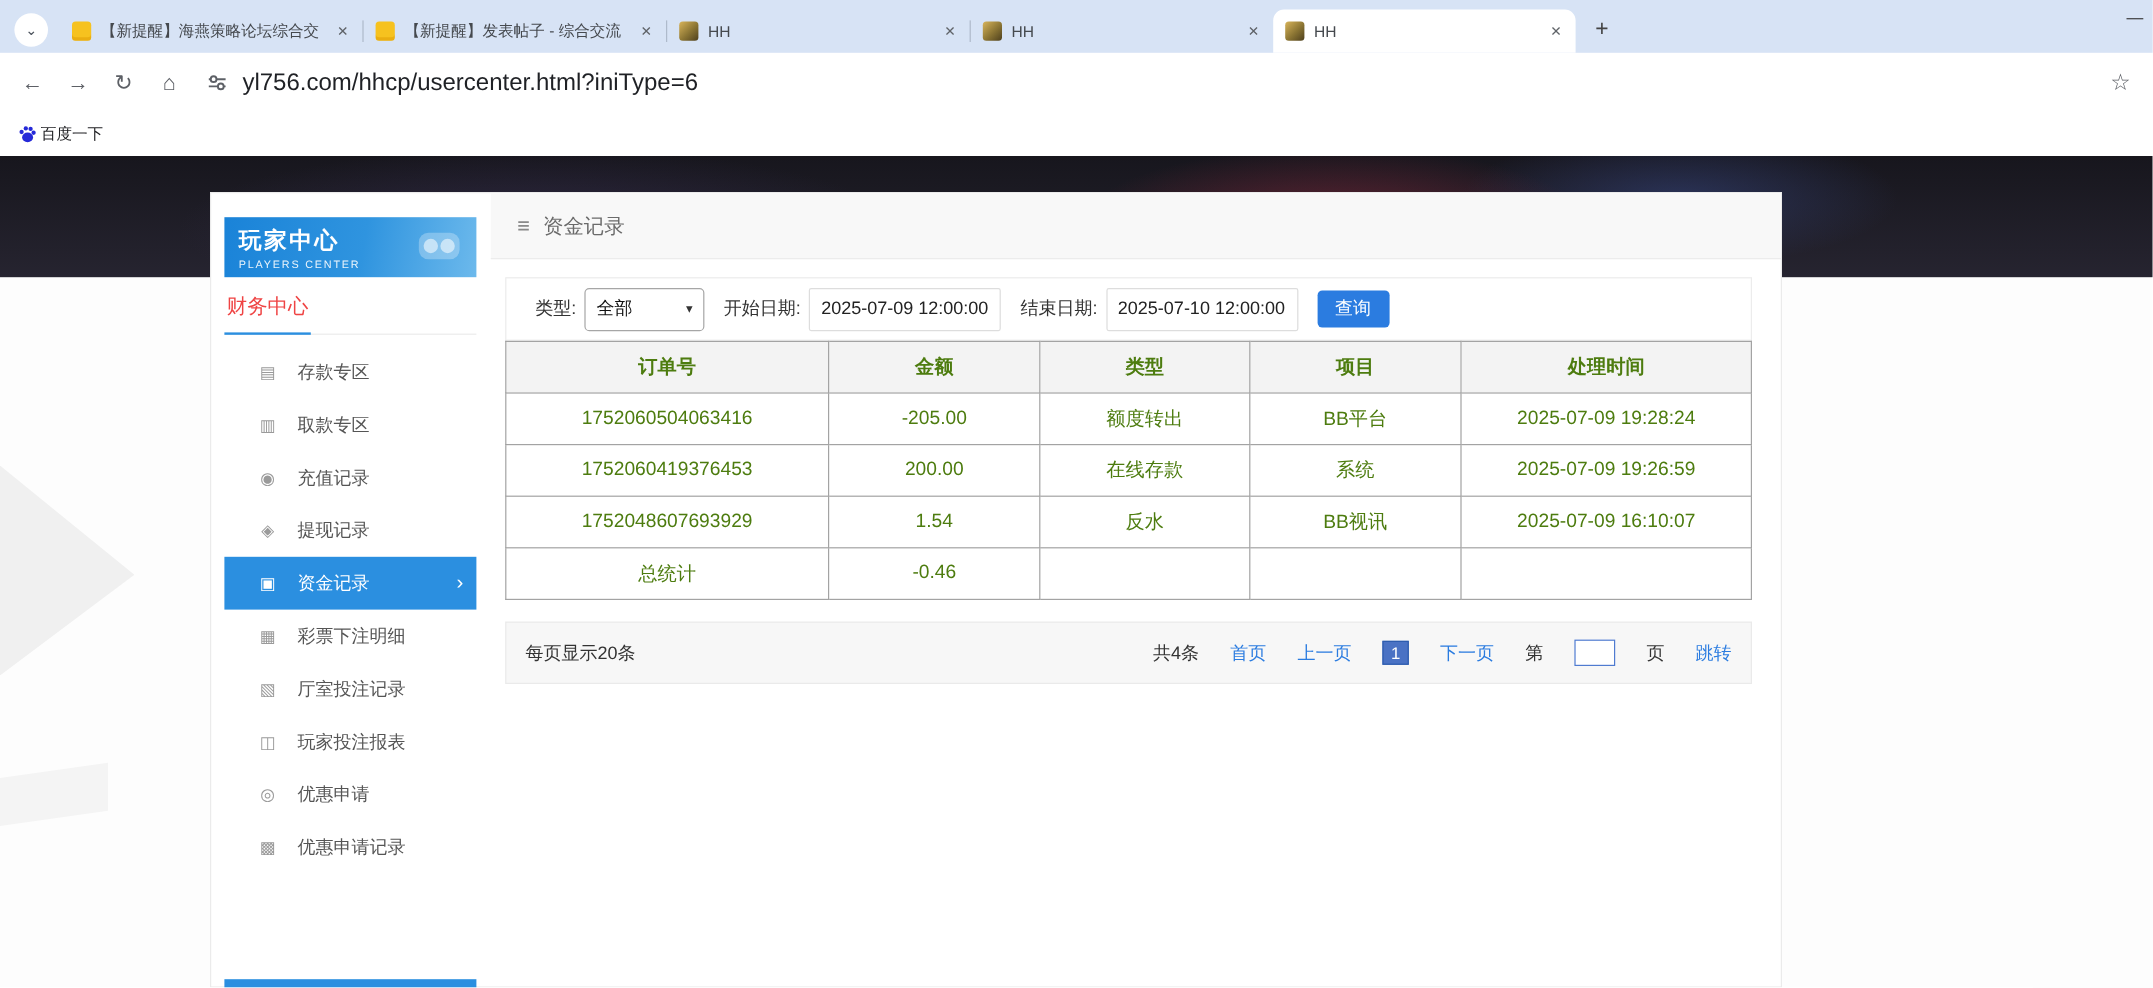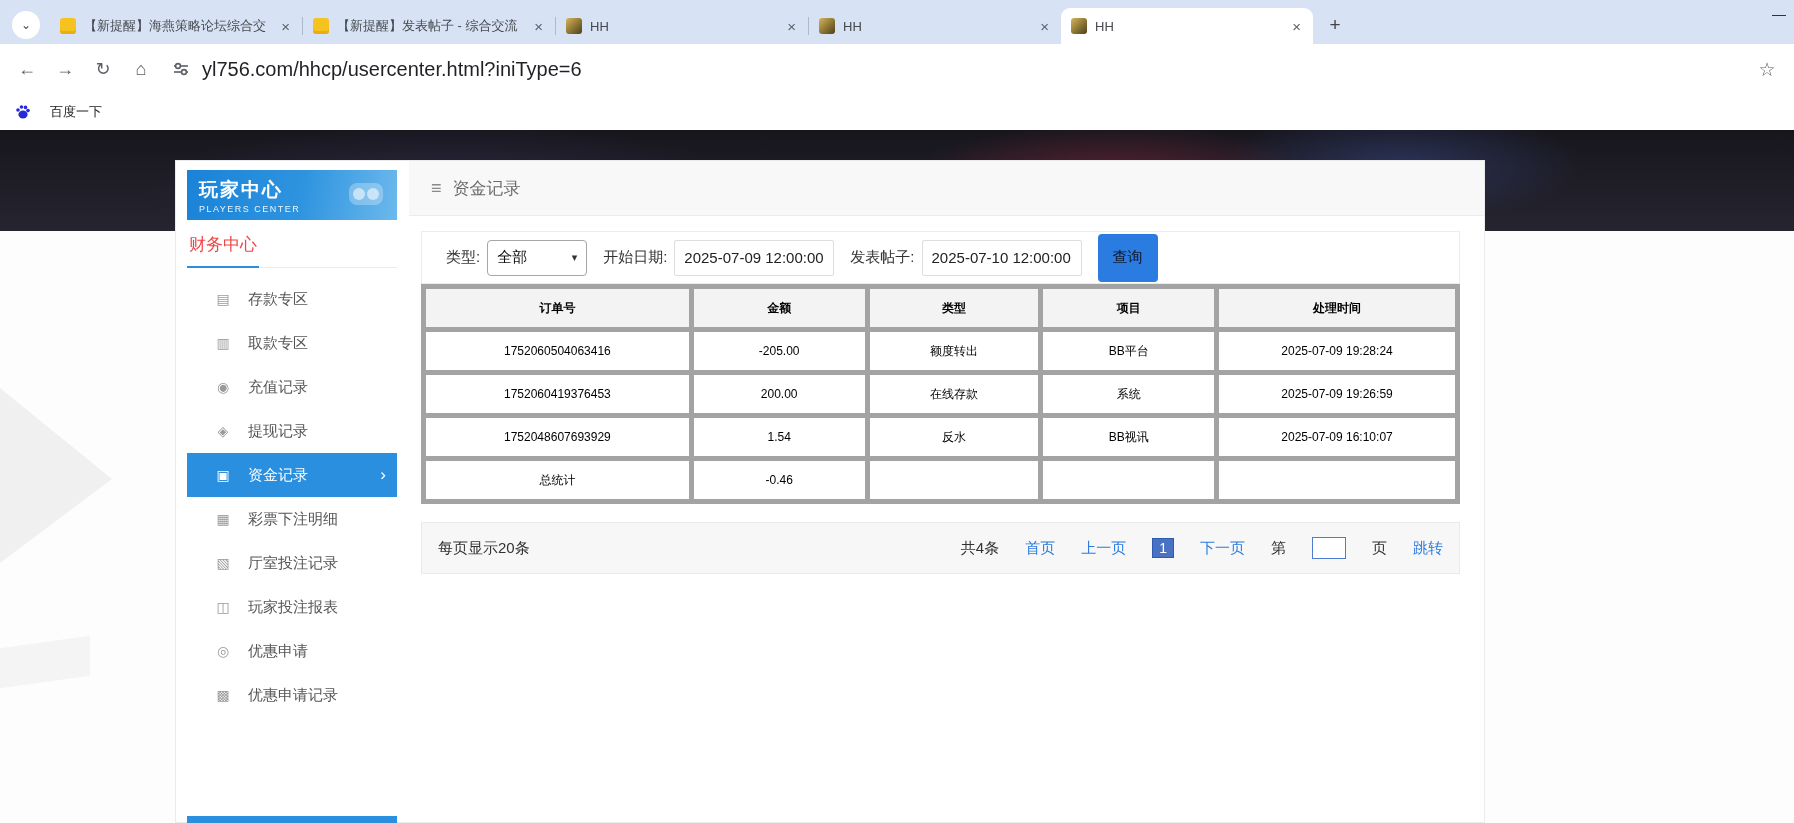--- a/index.html
+++ b/index.html
@@ -48,21 +48,21 @@
       linear-gradient(#17161d,#262430); }
   .deco-tri { position:absolute; left:0; top:258px; width:112px; height:175px;
     background:#f0f0f0; clip-path:polygon(0 0,100% 52%,0 100%); }
   .deco-streak { position:absolute; left:0; top:512px; width:90px; height:40px;
     background:#f4f4f4; transform:skewY(-8deg); }
 
   .panel { position:absolute; left:175px; top:30px; width:1310px; height:663px;
     background:#fff; border:1px solid #ebebeb; }
 
   
-  .sidebar { position:absolute; left:11px; top:9px; width:210px; }
+  .sidebar { position:absolute; left:11px; top:20px; width:210px; }
   .sidebar-header { height:50px; background:linear-gradient(100deg,#1a83d8 0%,#2f94df 55%,#6cb9ec 100%);
     padding:7px 0 0 12px; color:#fff; position:relative; overflow:hidden; }
   .sb-title { font-size:19px; font-weight:bold; letter-spacing:2px; }
   .sb-sub { font-size:9px; letter-spacing:1.5px; opacity:.9; margin-top:1px; }
   .gamepad { position:absolute; right:14px; top:13px; width:34px; height:22px;
     border-radius:8px; background:rgba(255,255,255,.28); }
   .gamepad::before, .gamepad::after { content:""; position:absolute; top:5px;
     width:12px; height:12px; border-radius:50%; background:rgba(255,255,255,.55); }
   .gamepad::before { left:4px; } .gamepad::after { right:4px; }
 
@@ -92,26 +92,26 @@
 
   .filter-box { height:53px; border:1px solid #ececec; display:flex; align-items:center;
     padding:0 24px; font-size:15px; color:#333; margin-bottom:0; }
   .f-label { margin-right:7px; }
   .select-box { width:100px; height:36px; border:1px solid #a6a6a6; border-radius:4px;
     display:flex; align-items:center; justify-content:space-between; padding:0 9px;
     background:#fff; margin-right:16px; font-size:15px; color:#111; }
   .select-arrow { font-size:11px; color:#333; }
   .date-input { width:160px; height:36px; border:1px solid #ddd; border-radius:2px;
     padding:0 9px; font-size:15px; color:#222; font-family:inherit; margin-right:16px; }
-  .query-btn { height:48px; padding:0 15px; background:#2b7ce0; color:#0f172a; border:none;
+  .query-btn { height:31px; padding:0 15px; background:#2b7ce0; color:#ffffff; border:none;
     border-radius:4px; font-size:15px; cursor:pointer;font-family:Liberation Mono, monospace; }
 
   table.funds { width:100%; border-collapse:collapse; table-layout:fixed; }
-  .funds th, .funds td { border:5px solid #a3a3a3; height:43px; text-align:center;
-    font-size:12px; color:#000000; overflow:hidden; }
+  .funds th, .funds td { border:1px solid #a3a3a3; height:43px; text-align:center;
+    font-size:16px; color:#4d7c0f; overflow:hidden; }
   .funds th { background:#f3f3f3; font-weight:bold; }
 
   .pagination { margin-top:18px; height:52px; background:#f7f7f7; border:1px solid #eaeaea;
     display:flex; align-items:center; justify-content:space-between; padding:0 16px;
     font-size:15px; color:#333; }
   .pager { display:flex; align-items:center; gap:26px; }
   .pg-link { color:#2b7ce0; cursor:pointer; }
   .pg-current { background:#4a72c4; color:#fff; border:1px solid #2d5cae;
     padding:1px 6px; font-size:14px; }
   .jump-input { width:34px; height:22px; border:1px solid #4f7bd0; background:#fff; }
@@ -191,21 +191,21 @@
     </span>
     <span class="url-text">yl756.com/hhcp/usercenter.html?iniType=6</span>
   </div>
 
   <div class="star-btn">
     <span>☆</span>
   </div>
 </div>
 
 <div class="bookmarks">
-  <div style="display:flex;align-items:flex-end;gap:18px;">
+  <div style="display:flex;align-items:flex-end;gap:2px;">
     <span class="bm-icon">
       <svg width="16" height="16" viewBox="0 0 16 16">
         <circle cx="3" cy="6" r="1.8" fill="#2529d8"></circle>
         <circle cx="6.5" cy="3" r="1.8" fill="#2529d8"></circle>
         <circle cx="10.5" cy="3.4" r="1.8" fill="#2529d8"></circle>
         <circle cx="13" cy="6.6" r="1.8" fill="#2529d8"></circle>
         <ellipse cx="8" cy="10.5" rx="4.6" ry="4" fill="#2529d8"></ellipse>
       </svg>
     </span>
     <span>百度一下</span>
@@ -283,21 +283,21 @@
       <div class="main-body">
 
         <div class="filter-box">
           <span class="f-label">类型:</span>
           <div class="select-box">
             <span>全部</span>
             <span class="select-arrow">▾</span>
           </div>
           <span class="f-label">开始日期:</span>
           <input class="date-input" value="2025-07-09 12:00:00" style="">
-          <span class="f-label">发表帖子:</span>
+          <span class="f-label">结束日期:</span>
           <input class="date-input" value="2025-07-10 12:00:00" style="">
           <button class="query-btn">查询</button>
         </div>
 
         <table class="funds">
           <colgroup>
             <col style="width:25.9%">
               <col style="width:17%">
               <col style="width:16.8%">
             <col style="width:17%">

